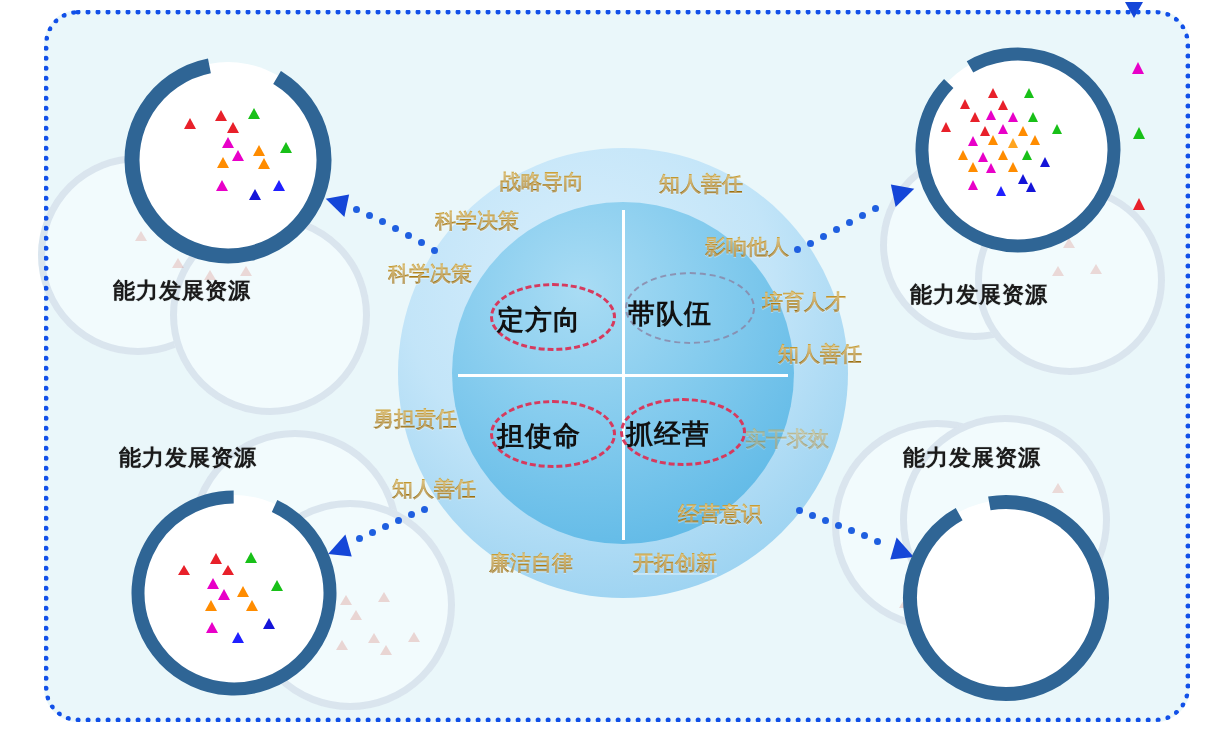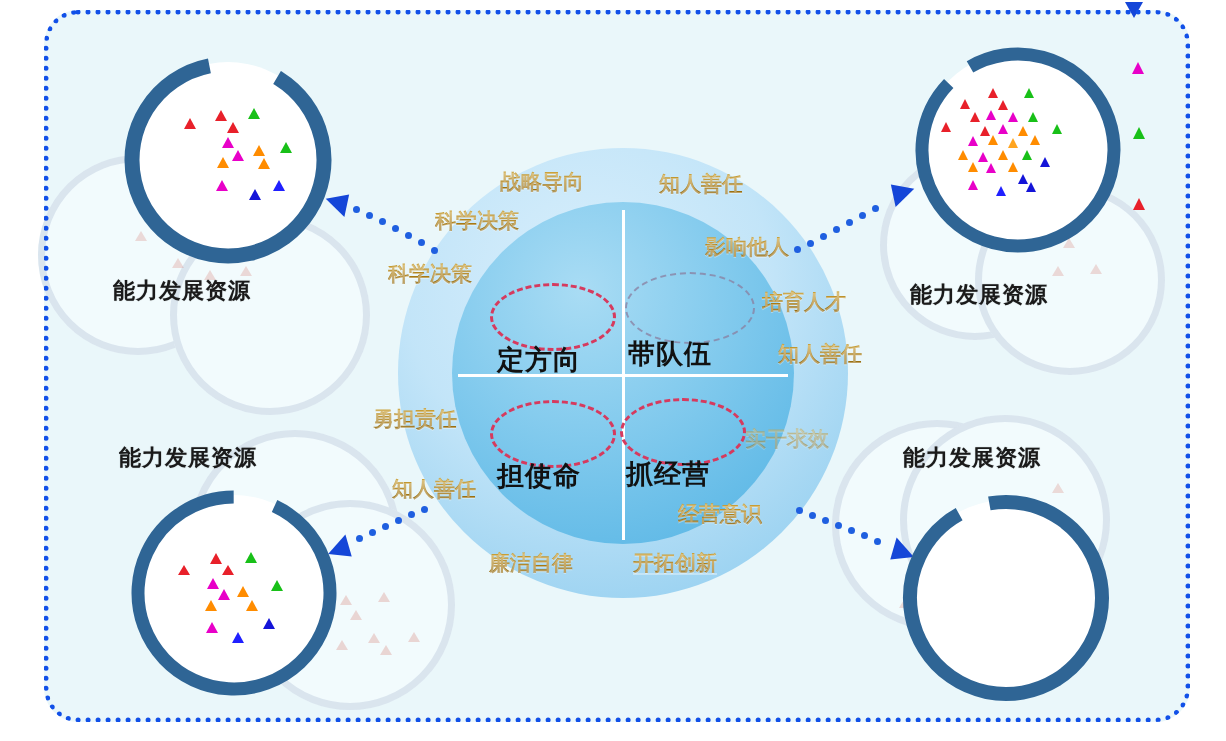--- a/index.html
+++ b/index.html
@@ -104,21 +104,20 @@
   }
 
   
   .quad{
     position:absolute;
     font-size:27px;
     font-weight:bold;
     color:#111111;
     white-space:nowrap;
     letter-spacing:1px;
-    margin-top:40px;
   }
   .ellipse{
     position:absolute;
     border-radius:50%;
     box-sizing:border-box;
   }
   .ellipse.red{ border:3px dashed #d63a5e; }
   .ellipse.grey{ border:2px dashed #8a7fa0; opacity:.75; }
 
   

